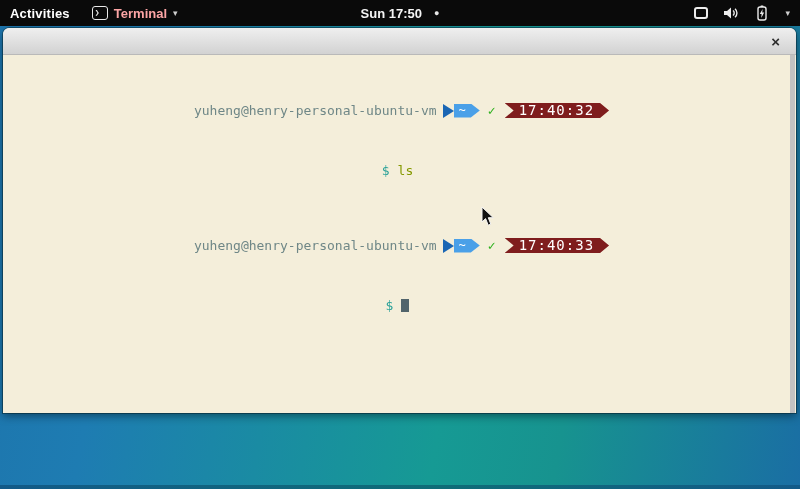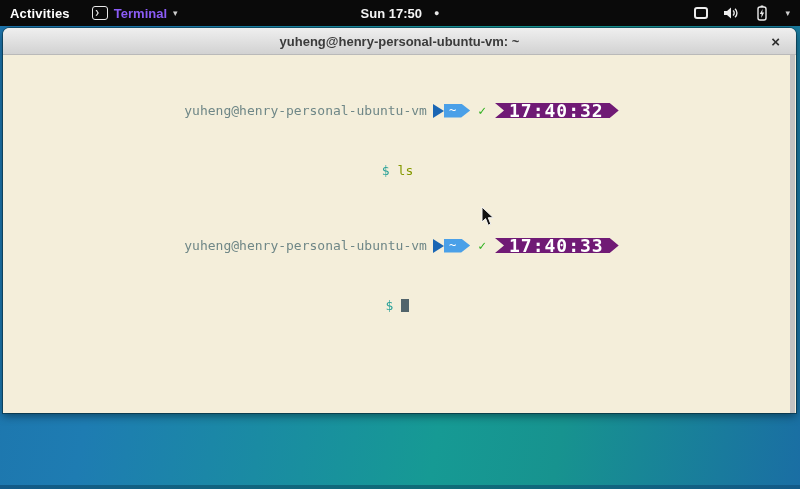--- a/index.html
+++ b/index.html
@@ -9,21 +9,21 @@
   
   .desktop { position:absolute; inset:0; background:linear-gradient(100deg, #1d74ac 0%, #1e7cb2 18%, #169a94 58%, #17938f 72%, #1a6ea4 100%); }
   .desktop-bottom-strip { position:absolute; left:0; right:0; bottom:0; height:4px; background:linear-gradient(to right,#135a88,#0f6d77 55%,#135a88); }
 
   
   .panel { position:absolute; top:0; left:0; right:0; height:26px; background:#0a0a0a; display:flex; align-items:center; color:#fff; z-index:30; }
   .panel-left { display:flex; align-items:center; gap:22px; padding-left:10px; }
   .activities { font-size:13px; font-weight:700; color:#fff; letter-spacing:.2px; }
   .appmenu { display:flex; align-items:center; gap:6px; }
   .term-badge { width:16px; height:14px; border:1px solid #e8e8e8; border-radius:3px; display:flex; align-items:center; justify-content:flex-start; padding-left:2px; font-size:8px; line-height:1; color:#e8e8e8; font-family:"DejaVu Sans Mono",monospace; }
-  .appmenu-label { font-size:13px; font-weight:700; color:#8b5cf6; }
+  .appmenu-label { font-size:13px; font-weight:700; color:#fca5a5; }
   .caret { font-size:9px; color:#cfcfcf; line-height:1; }
   .panel-center { position:absolute; left:0; right:0; top:0; height:26px; display:flex; align-items:center; justify-content:center; gap:12px; pointer-events:none; }
   .clock { font-size:13px; font-weight:700; color:#f5f5f5; pointer-events:auto; }
   .notif-dot { font-size:9px; color:#e8e8e8; pointer-events:auto; }
   .panel-right { margin-left:auto; display:flex; align-items:center; gap:15px; padding-right:10px; }
   .screen-ico { width:14px; height:12px; border:2px solid #ececec; border-radius:3px; }
   .sysicon svg { display:block; }
 
   
   .window { position:absolute; left:3px; top:28px; width:793px; height:385px; border-radius:7px 7px 0 0; box-shadow:0 3px 8px rgba(0,20,30,.5), 0 0 0 1px rgba(10,60,80,.65); background:#f4eeda; z-index:10; display:flex; flex-direction:column; }
@@ -35,21 +35,21 @@
   .term { flex:1 1 auto; background:#f4eeda; position:relative; padding:3px 10px 0 6px; font-family:"DejaVu Sans Mono", monospace; font-size:13px; line-height:15px; white-space:pre; overflow:hidden; }
   .scrollbar-track { position:absolute; top:0; bottom:0; right:1px; width:5px; background:#d9d9d9; }
   .scrollbar-thumb { position:absolute; top:0; right:0; width:5px; height:100%; background:#c2c2c2; }
 
   .row { display:flex; align-items:center; height:15px;justify-content:center; }
   .userhost { color:#6f8787; padding-left:8px; }
   .pl { display:flex; align-items:center; margin-left:6px; }
   .arr-dkblue { width:0; height:0; border-top:7px solid transparent; border-bottom:7px solid transparent; border-left:11px solid #1a66b4; }
   .seg-blue { background:#4aa0e8; color:#fff; height:14px; display:flex; align-items:center; padding:0 14px 0 5px; clip-path:polygon(0 0, calc(100% - 9px) 0, 100% 50%, calc(100% - 9px) 100%, 0 100%); font-size:12px; }
   .check { color:#2fb11f; font-weight:700; margin:0 9px 0 8px; font-size:13px; }
-  .seg-dark { background:#701a75; color:#fff; height:15px; display:flex; align-items:center; padding:0 15px 0 14px; clip-path:polygon(0 0, calc(100% - 9px) 0, 100% 50%, calc(100% - 9px) 100%, 0 100%, 9px 50%); font-size:18px; font-weight:700; letter-spacing:1px; }
+  .seg-dark { background:#7f1d1d; color:#fff; height:15px; display:flex; align-items:center; padding:0 15px 0 14px; clip-path:polygon(0 0, calc(100% - 9px) 0, 100% 50%, calc(100% - 9px) 100%, 0 100%, 9px 50%); font-size:14px; font-weight:400; letter-spacing:1px; }
 
   .dollar { color:#2aa198; }
   .cmd { color:#859900; margin-left:8px; }
   .listing { color:#359ea6; }
   .cursor-block { display:inline-block; width:8px; height:13px; background:#51646b; margin-left:8px; }
 
   
   .mouse { position:absolute; left:481px; top:206px; z-index:50; pointer-events:none; }
 </style>
 </head>
@@ -89,21 +89,20 @@
           <rect x="6.5" y="0.5" width="3" height="1.6" rx="0.6" fill="#ececec"></rect>
           <polygon points="8.6,4 5.8,9 7.6,9 7.2,13 10.2,7.6 8.3,7.6" fill="#ececec"></polygon>
         </svg>
       </span>
       <span class="caret">▾</span>
     </div>
   </div>
 
   <div class="window">
     <div class="titlebar">
-      <span class="title-text">yuheng@henry-personal-ubuntu-vm: ~</span>
       <span class="close-btn">×</span>
     </div>
 
     <div class="term">
       
       <div class="row">
         <span class="userhost">yuheng@henry-personal-ubuntu-vm</span>
         <span class="pl">
           <span class="arr-dkblue"></span>
           <span class="seg-blue">~</span>

